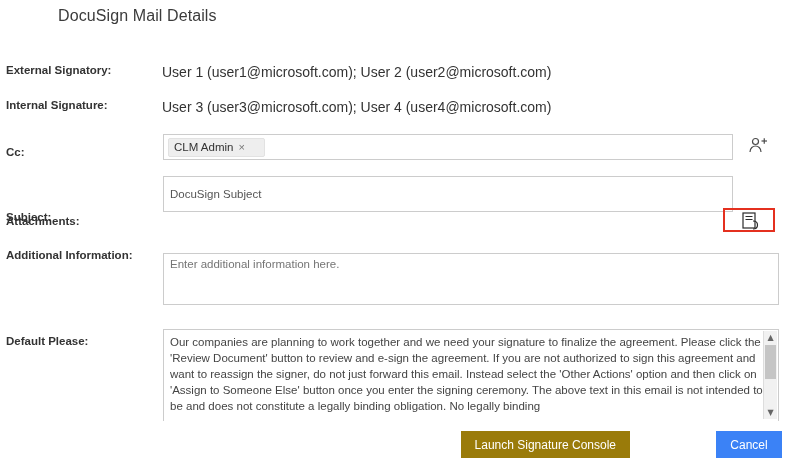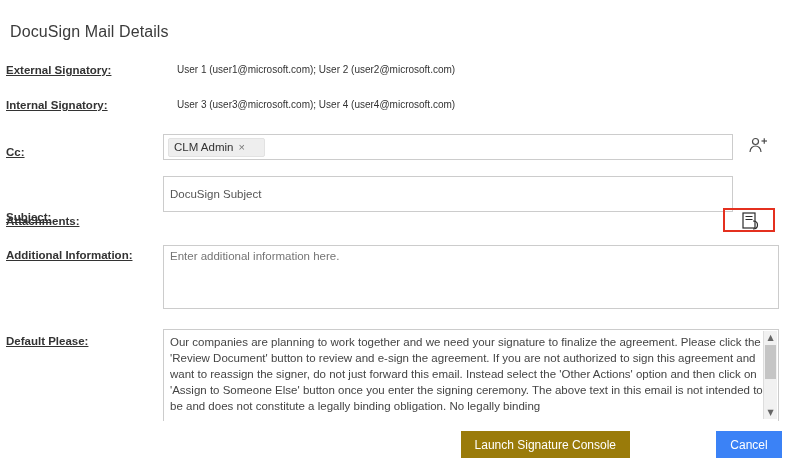--- a/index.html
+++ b/index.html
@@ -20,22 +20,23 @@
     position: absolute;
     left: 0; top: 0;
     width: 800px;
     height: 473px;
     background: #ffffff;
     box-sizing: border-box;
   }
   .dialog-header {
     position: relative;
     height: 38px;
-    padding: 23px 0 0 10px;
-    box-sizing: border-box;
+    padding: 7px 0 0 10px;
+    box-sizing: border-box;
+    margin-left: 48px;
   }
   .dialog-title {
     font-size: 16px;
     color: #3b3b3b;
     font-weight: normal;
     letter-spacing: 0.1px;
   }
   .close-btn {
     position: absolute;
     right: 12px;
@@ -62,27 +63,26 @@
     left: 0;
     right: 0;
   }
   .label {
     position: absolute;
     left: 6px;
     top: 0;
     font-size: 11.5px;
     font-weight: bold;
     color: #333333;
-    text-decoration: underline;
   }
   .value {
     position: absolute;
-    left: 177px;
-    top: 0;
-    font-size: 10px;
+    left: 162px;
+    top: 0;
+    font-size: 14px;
     color: #333333;
   }
   .field {
     position: absolute;
     left: 163px;
     box-sizing: border-box;
     border: 1px solid #cccccc;
     background: #ffffff;
     font-family: "Liberation Sans", sans-serif;
     font-size: 11.5px;
@@ -136,23 +136,23 @@
   }
   .attach-icon {
     position: absolute;
     left: 15px;
     top: 2px;
     width: 20px;
     height: 18px;
     cursor: pointer;
   }
   .addinfo-box {
-    top: 0;
+    top: 8px;
     width: 616px;
-    height: 64px;
+    height: 52px;
     color: #8a8a8a;
     resize: none;
   }
   .defmsg-box {
     top: 0;
     width: 616px;
     height: 112px;
     color: #444444;
     line-height: 16px;
     overflow: hidden;
@@ -238,21 +238,21 @@
   </div>
 
   <div class="form">
 
     <div class="row" style="top:18px;">
       <span class="label">External Signatory:</span>
       <span class="value">User 1 (user1@microsoft.com); User 2 (user2@microsoft.com)</span>
     </div>
 
     <div class="row" style="top:53px;">
-      <span class="label">Internal Signatory:</span>
+      <span class="label">Internal Signature:</span>
       <span class="value">User 3 (user3@microsoft.com); User 4 (user4@microsoft.com)</span>
     </div>
 
     <div class="row" style="top:88px;">
       <span class="label" style="top:4px;margin-top:8px;">Cc:</span>
       <div class="field cc-box">
         <span class="chip">
           <span>CLM Admin</span><span class="x">×</span>
         </span>
       </div>

